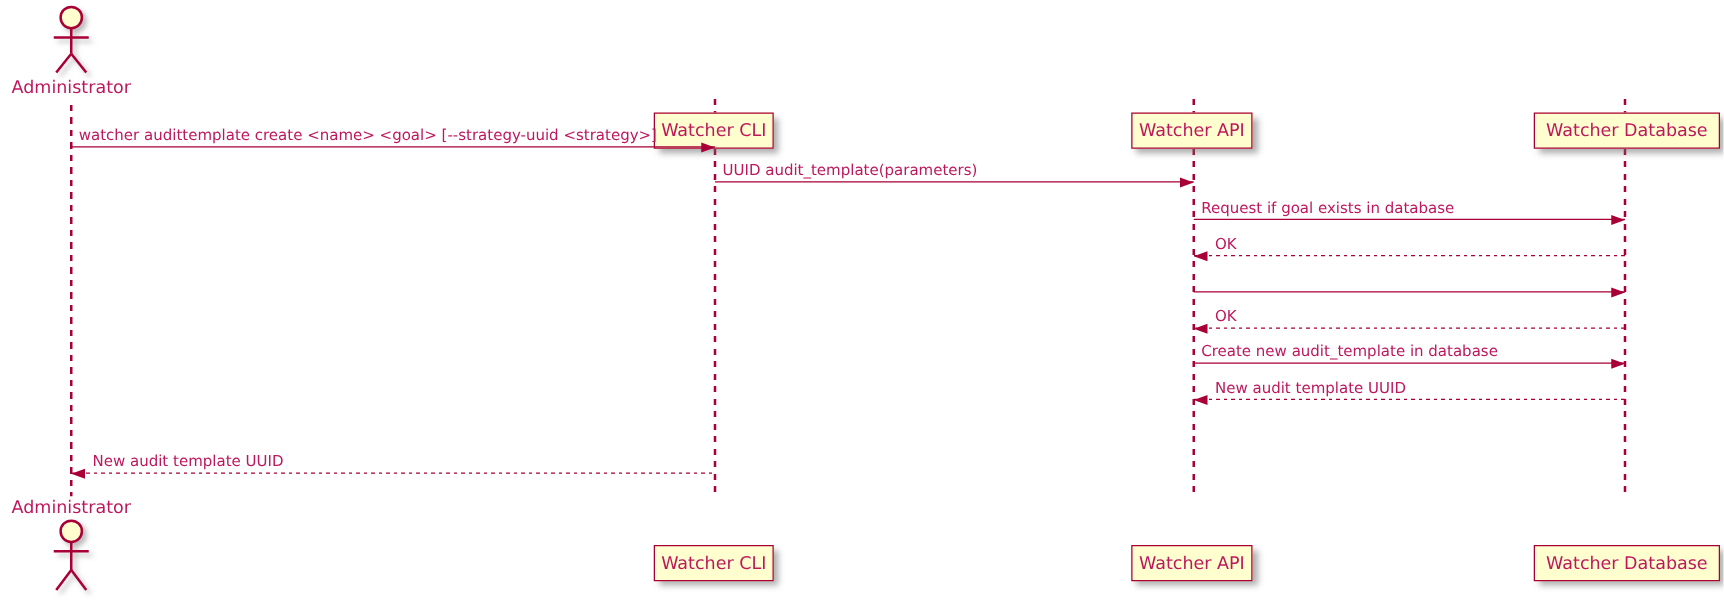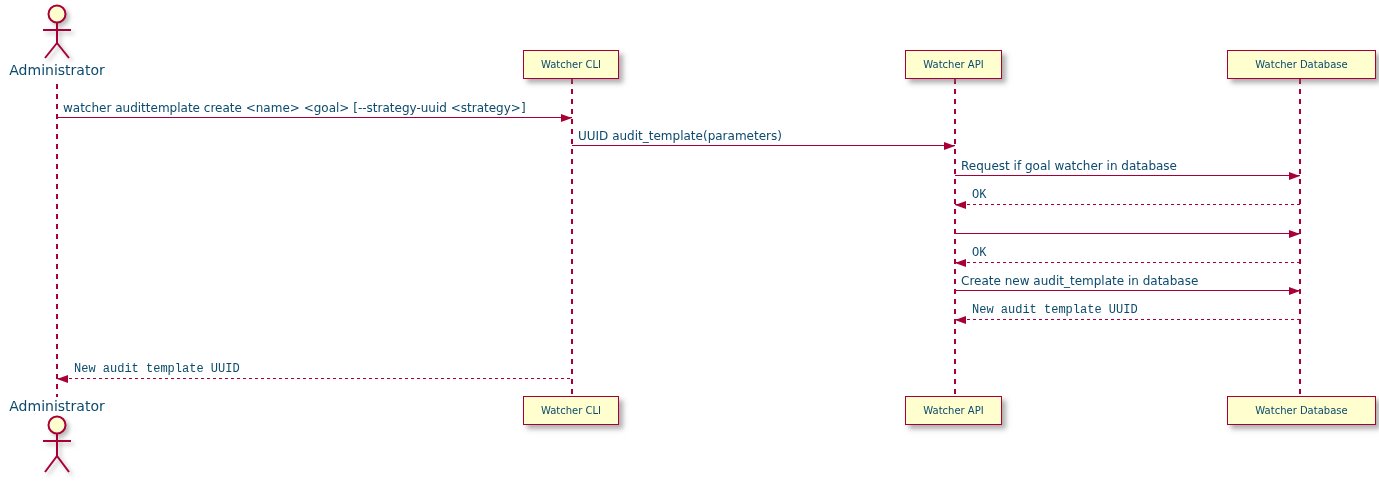--- a/index.html
+++ b/index.html
@@ -1,38 +1,39 @@
 <!DOCTYPE html>
 <html><head>
 <meta charset="utf-8">
 <style>
   html,body { margin:0; padding:0; background:#ffffff; }
   #canvas {
     position:relative;
     width:1379px; height:482px;
     background:#ffffff;
     font-family:"DejaVu Sans", sans-serif;
-    color:#0c4a6e;
+    color:#be185d;
     overflow:hidden;
   }
   .lifeline {
     position:absolute;
     width:2px;
     background:repeating-linear-gradient(to bottom, #A80036 0 5px, transparent 5px 10px);
   }
   .pbox {
     position:absolute;
     height:29px;
     box-sizing:border-box;
     background:#FEFECE;
     border:1.5px solid #A80036;
     box-shadow:4px 4px 5px rgba(110,110,110,0.55);
     display:flex; align-items:center; justify-content:center;
-    font-size:10px;
+    font-size:14px;
     white-space:nowrap;
+    margin-top:40px;
   }
   .actor-label {
     position:absolute;
     width:110px;
     text-align:center;
     font-size:14px;
     white-space:nowrap;
   }
   .actor-svg { position:absolute; filter:drop-shadow(3px 3px 2px rgba(120,120,120,0.5)); }
   .msg { position:absolute; height:18px; }
@@ -53,21 +54,21 @@
     border-color:transparent transparent transparent #A80036;
   }
   .msg .arr-l {
     position:absolute; left:0; bottom:-4px;
     width:0; height:0;
     border-style:solid;
     border-width:4.5px 11px 4.5px 0;
     border-color:transparent #A80036 transparent transparent;
   }
   .msg .label.from-left { left:6px; }
-  .msg .label.from-right { left:17px;font-family:Liberation Mono, monospace; }
+  .msg .label.from-right { left:17px; }
 </style>
 </head>
 <body>
 
 <div id="canvas">
 
   <div class="lifeline" style="left:56px; top:84px; height:313px;"></div>
   <div class="lifeline" style="left:571px; top:79px; height:317px;"></div>
   <div class="lifeline" style="left:954px; top:79px; height:317px;"></div>
   <div class="lifeline" style="left:1299px; top:79px; height:317px;"></div>
@@ -91,21 +92,21 @@
     <div class="arr-r"></div>
   </div>
 
   <div class="msg solid" style="left:572px; top:128px; width:383px;">
     <span class="label from-left">UUID audit_template(parameters)</span>
     <div class="line"></div>
     <div class="arr-r"></div>
   </div>
 
   <div class="msg solid" style="left:955px; top:158px; width:345px;">
-    <span class="label from-left">Request if goal watcher in database</span>
+    <span class="label from-left">Request if goal exists in database</span>
     <div class="line"></div>
     <div class="arr-r"></div>
   </div>
 
   <div class="msg dashed" style="left:955px; top:187px; width:345px;">
     <span class="label from-right">OK</span>
     <div class="line"></div>
     <div class="arr-l"></div>
   </div>
 

